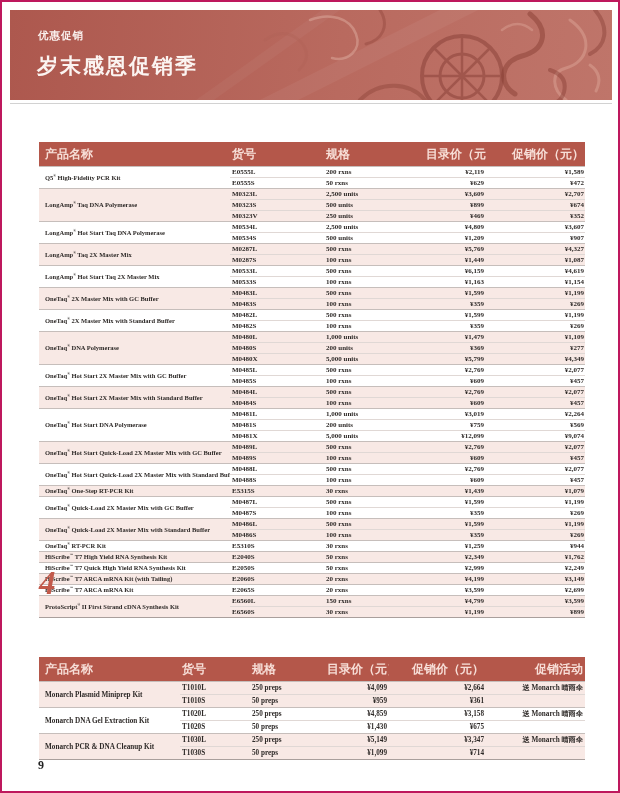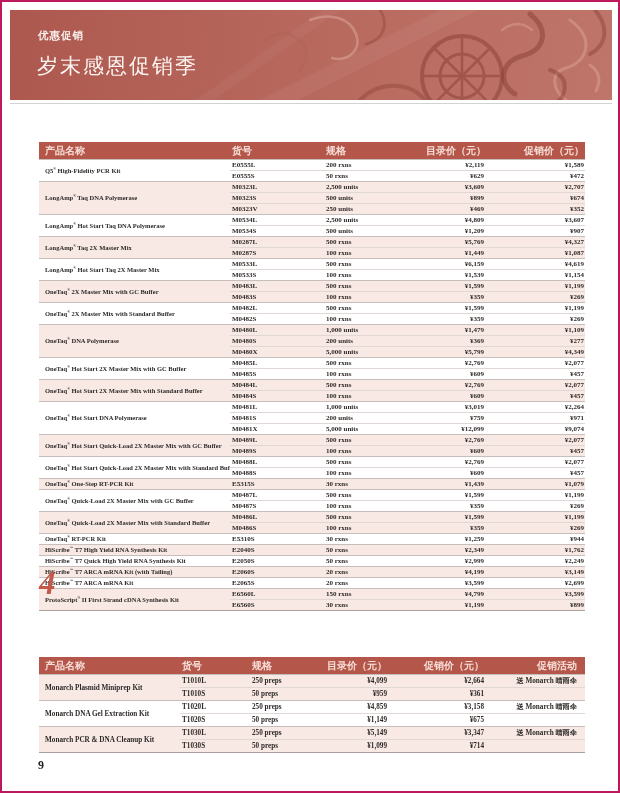--- a/index.html
+++ b/index.html
@@ -5,38 +5,38 @@
   html,body{margin:0;padding:0;background:#fff;}
   body{font-family:"Liberation Serif","DejaVu Serif",serif;-webkit-font-smoothing:antialiased;}
   .page{position:relative;width:620px;height:793px;background:#fff;border:2px solid #be185d;box-sizing:border-box;overflow:hidden;}
 
   
   .banner{position:absolute;left:8px;top:8px;width:602px;height:90px;
     background:linear-gradient(95deg,#ad584e 0%,#b96a5f 55%,#bf756a 100%);overflow:hidden;}
   .banner-rule{position:absolute;left:8px;top:101px;width:602px;height:1px;background:#d2d2d2;}
   .banner-kicker{position:absolute;left:28px;top:19px;font-family:"Liberation Sans","DejaVu Sans",sans-serif;
     font-size:10.5px;font-weight:700;color:#faf1ee;letter-spacing:1px;}
-  .banner-title{position:absolute;left:27px;top:42px;font-size:21px;font-weight:400;color:#fbf4f1;letter-spacing:2px;}
+  .banner-title{position:absolute;left:27px;top:42px;font-size:21px;font-weight:700;color:#fbf4f1;letter-spacing:2px;}
   .banner-art{position:absolute;right:0;top:0;height:90px;width:420px;}
 
   
   table.ptable{border-collapse:collapse;table-layout:fixed;width:546px;border-bottom:1px solid #a99f9c;}
   .t1-wrap{position:absolute;left:37px;top:140px;}
   .t2-wrap{position:absolute;left:37px;top:655px;}
-  table.ptable th{background:var(--hdr,#b4574a);color:#f7ded7;font-size:10px;font-weight:700;
-    height:17px;padding:0 2px;text-align:left;overflow:hidden;white-space:nowrap;}
+  table.ptable th{background:var(--hdr,#b4574a);color:#f7ded7;font-size:12px;font-weight:700;
+    height:24px;padding:0 2px;text-align:left;overflow:hidden;white-space:nowrap;}
   table.ptable td{font-size:7px;font-weight:700;color:#2e2a28;padding:0 2px;overflow:hidden;white-space:nowrap;}
   #table1 td{height:10px;line-height:10px;}
   #table2 td{height:12px;line-height:12px;font-size:7.2px;}
   table.ptable td.c0{font-size:6.5px;padding-left:6px;}
   table.ptable th.c0{padding-left:6px;}
   table.ptable th.c3,table.ptable th.c4,table.ptable th.c5,
   table.ptable td.c3,table.ptable td.c4,table.ptable td.c5{text-align:right;}
   table.ptable td.c4,table.ptable th.c4{padding-right:1px;}
-  table.ptable td.c5,table.ptable th.c5{padding-right:8px;}
+  table.ptable td.c5,table.ptable th.c5{padding-right:2px;}
   tr.pink td{background:var(--pink,#f8e9e5);}
   tr.grp td{border-top:1px solid #c6bebb;}
   tr.sub td{border-top:1px solid #e0d8d5;}
   sup{font-size:0.55em;line-height:0;vertical-align:super;}
 
   
   .monarch{position:absolute;left:37px;top:565px;width:546px;color:#222;}
   .m-head{display:flex;align-items:baseline;color:var(--accent,#c25a4b);}
   .m-num{font-size:33px;font-style:italic;font-weight:700;line-height:1;margin-right:7px;}
   .m-title{font-size:13.5px;font-weight:700;letter-spacing:0.5px;}
@@ -158,21 +158,21 @@
           <tr class="plain grp">
             <td class="c0" rowspan="2">LongAmp<sup>®</sup> Hot Start Taq 2X Master Mix</td>
             <td class="c1">M0533L</td>
             <td class="c2">500 rxns</td>
             <td class="c3">¥6,159</td>
             <td class="c4">¥4,619</td>
           </tr>
           <tr class="plain sub">
             <td class="c1">M0533S</td>
             <td class="c2">100 rxns</td>
-            <td class="c3">¥1,539</td>
+            <td class="c3">¥1,163</td>
             <td class="c4">¥1,154</td>
           </tr>
           <tr class="pink grp">
             <td class="c0" rowspan="2">OneTaq<sup>®</sup> 2X Master Mix with GC Buffer</td>
             <td class="c1">M0483L</td>
             <td class="c2">500 rxns</td>
             <td class="c3">¥1,599</td>
             <td class="c4">¥1,199</td>
           </tr>
           <tr class="pink sub">
@@ -243,21 +243,21 @@
             <td class="c0" rowspan="3">OneTaq<sup>®</sup> Hot Start DNA Polymerase</td>
             <td class="c1">M0481L</td>
             <td class="c2">1,000 units</td>
             <td class="c3">¥3,019</td>
             <td class="c4">¥2,264</td>
           </tr>
           <tr class="plain sub">
             <td class="c1">M0481S</td>
             <td class="c2">200 units</td>
             <td class="c3">¥759</td>
-            <td class="c4">¥971</td>
+            <td class="c4">¥569</td>
           </tr>
           <tr class="plain sub">
             <td class="c1">M0481X</td>
             <td class="c2">5,000 units</td>
             <td class="c3">¥12,099</td>
             <td class="c4">¥9,074</td>
           </tr>
           <tr class="pink grp">
             <td class="c0" rowspan="2">OneTaq<sup>®</sup> Hot Start Quick-Load 2X Master Mix with GC Buffer</td>
             <td class="c1">M0489L</td>
@@ -415,21 +415,21 @@
             <td class="c0" rowspan="2">Monarch DNA Gel Extraction Kit</td>
             <td class="c1">T1020L</td>
             <td class="c2">250 preps</td>
             <td class="c3">¥4,859</td>
             <td class="c4">¥3,158</td>
             <td class="c5">送 Monarch 晴雨伞</td>
           </tr>
           <tr class="plain sub">
             <td class="c1">T1020S</td>
             <td class="c2">50 preps</td>
-            <td class="c3">¥1,149</td>
+            <td class="c3">¥1,430</td>
             <td class="c4">¥675</td>
             <td class="c5"></td>
           </tr>
           <tr class="pink grp">
             <td class="c0" rowspan="2">Monarch PCR &amp; DNA Cleanup Kit</td>
             <td class="c1">T1030L</td>
             <td class="c2">250 preps</td>
             <td class="c3">¥5,149</td>
             <td class="c4">¥3,347</td>
             <td class="c5">送 Monarch 晴雨伞</td>

